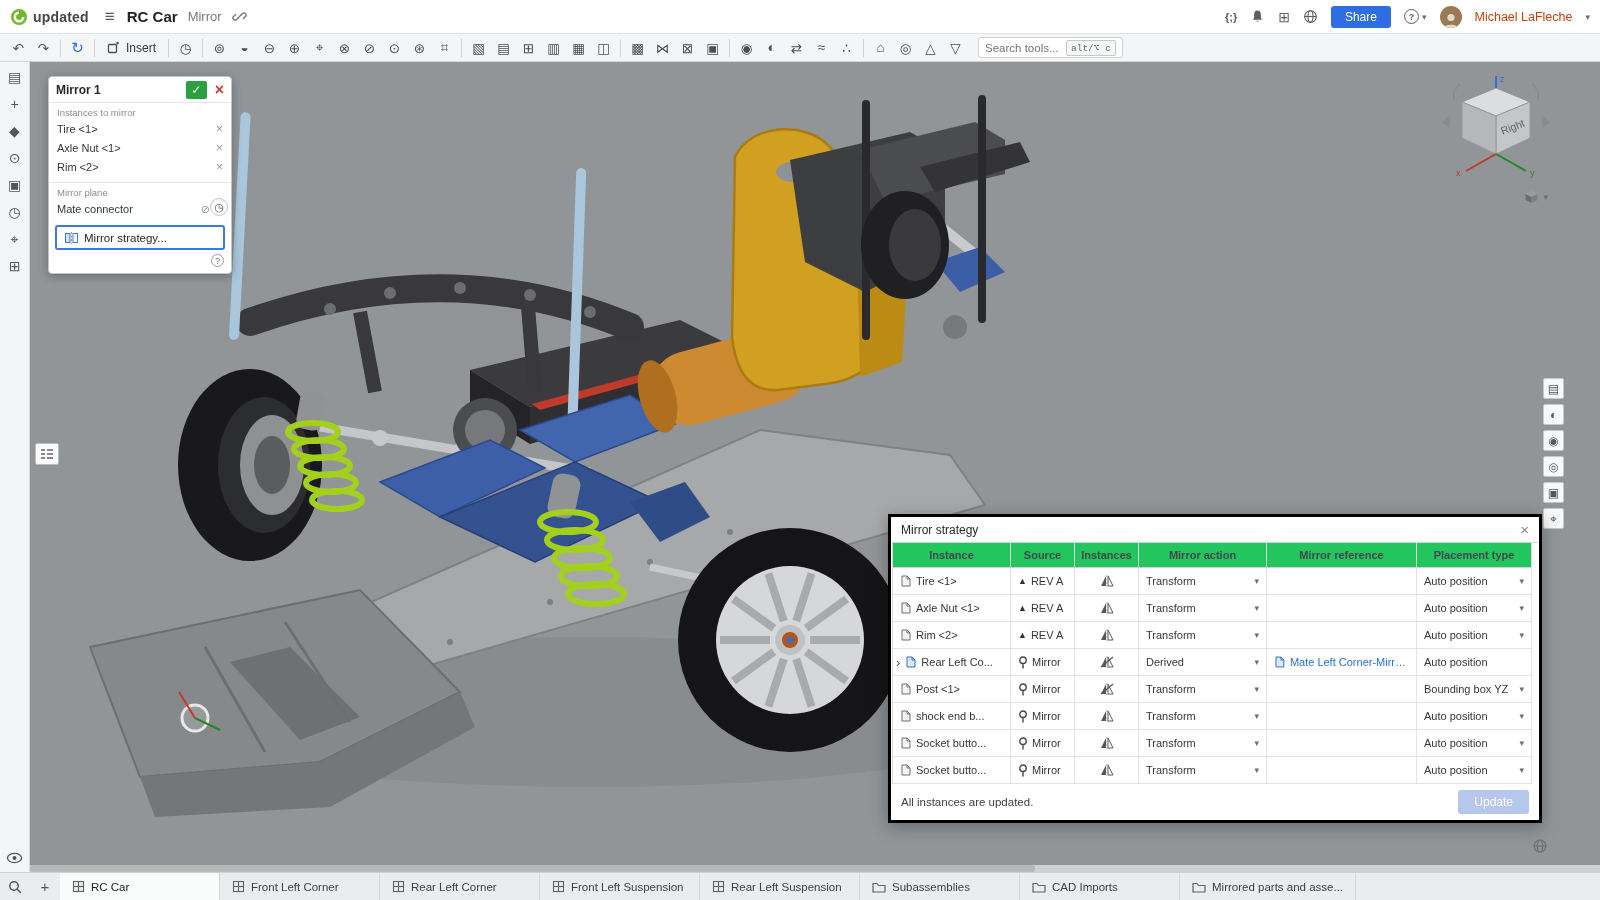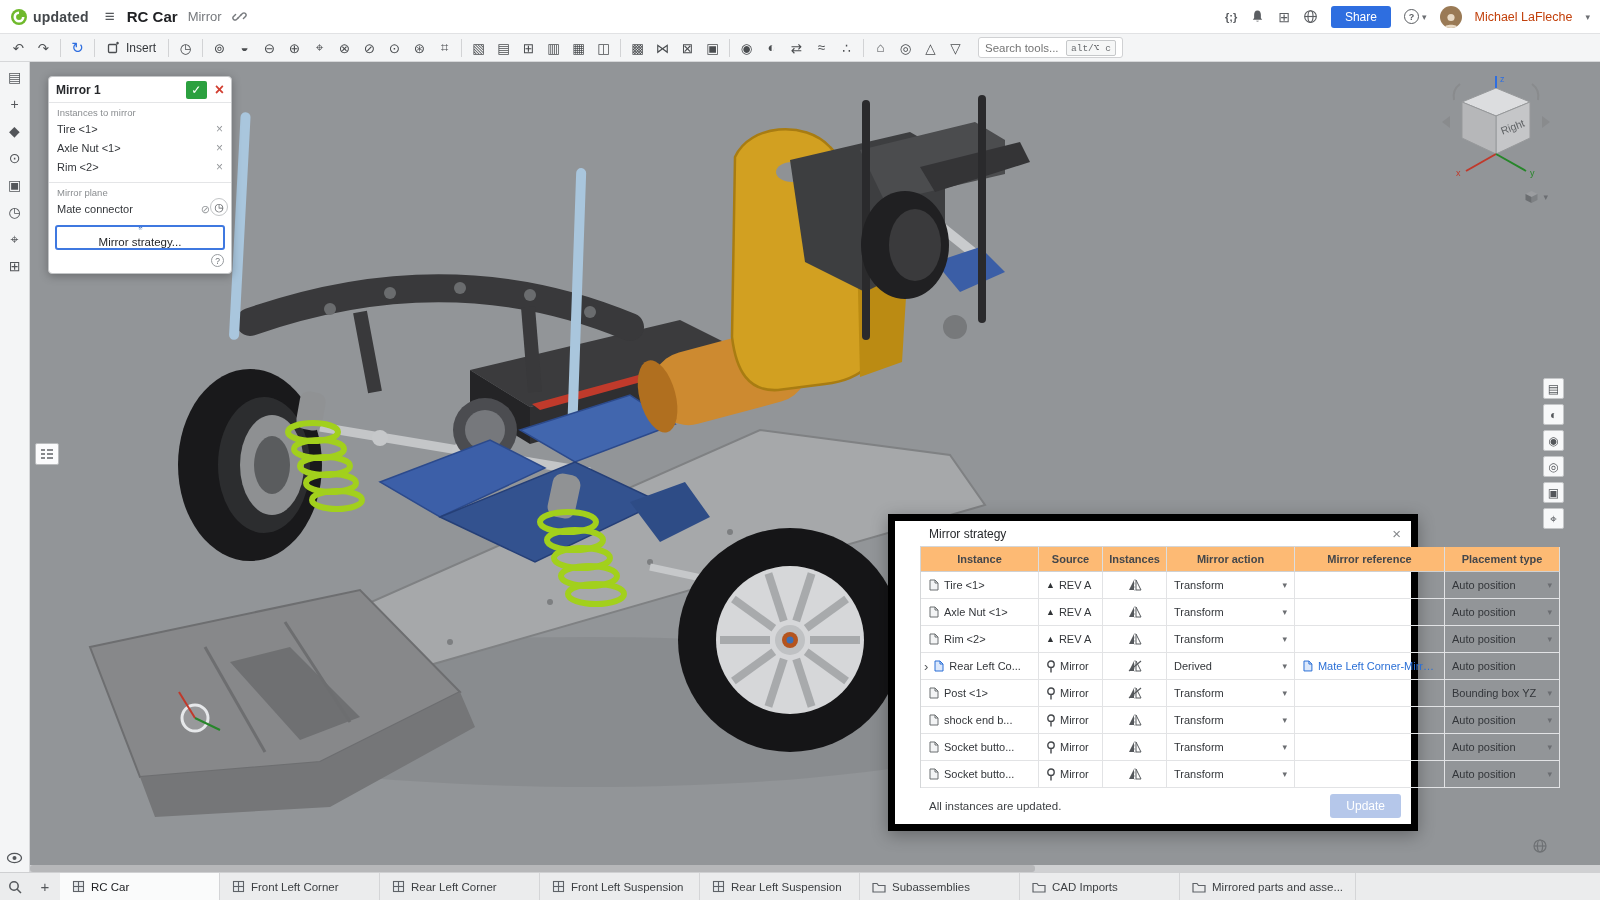--- a/index.html
+++ b/index.html
@@ -91,36 +91,36 @@
   .dlg-item .x { margin-left:auto; color:#95989b; cursor:pointer; font-size:12px; }
   .instances-box { height:80px; overflow:hidden; border-bottom:1px solid #e4e5e7; }
   .plane-row { display:flex; align-items:center; height:20px; padding:0 8px; color:#33363a; }
   .plane-row .mini { margin-left:auto; color:#95989b; cursor:pointer; font-size:11px; }
   .plane-row .x { margin-left:6px; color:#95989b; cursor:pointer; font-size:12px; }
   .dlg-clock { position:absolute; right:3px; top:121px; width:18px; height:18px; border:1px solid #c3c5c7;
                border-radius:50%; background:#fff; display:flex; align-items:center; justify-content:center;
                font-size:11px; color:#55585c; cursor:pointer; }
   .strategy-btn { margin:6px 6px 2px; height:25px; border:2px solid #3f78e0; border-radius:3px; background:#fff;
                   display:flex; align-items:center; gap:6px; padding:0 8px; font-size:11.5px; color:#26282b;
-                  cursor:pointer; width:calc(100% - 12px); font-family:inherit;flex-direction:column; }
+                  cursor:pointer; width:calc(100% - 12px); font-family:inherit; }
   .dlg-foot { display:flex; justify-content:flex-end; padding:2px 7px 6px; }
   .dlg-help { width:13px; height:13px; border:1.2px solid #989ca0; border-radius:50%; display:flex;
               align-items:center; justify-content:center; font-size:8.5px; color:#6b7075; cursor:pointer; }
 
   
-  .panel { position:absolute; left:858px; top:452px; width:530px; background:#fff; border:7px solid #000000;
-           box-shadow:0 4px 16px rgba(0,0,0,.3); z-index:18; font-size:11px;padding-left:24px; }
+  .panel { position:absolute; left:858px; top:452px; width:654px; background:#fff; border:3px solid #000000;
+           box-shadow:0 4px 16px rgba(0,0,0,.3); z-index:18; font-size:11px; }
   .panel-header { height:25px; display:flex; align-items:center; padding:0 10px; }
   .panel-title { font-size:12px; color:#26282b; flex:1; }
   .panel-close { color:#85888b; font-size:15px; cursor:pointer; line-height:1; }
   .ptable { border-top:1px solid #d4d6d8; border-left:1px solid #d4d6d8; margin:0 1px; }
   .prow { display:grid; grid-template-columns:118px 64px 64px 128px 150px 115px; }
   .pcell { display:flex; align-items:center; gap:4px; padding:0 7px; height:27px;
            border-right:1px solid #e2e3e5; border-bottom:1px solid #e2e3e5; color:#33363a; overflow:hidden; white-space:nowrap; }
-  .pcell.head { height:25px; background:#fdba74; font-weight:bold; color:#44474b; justify-content:center;
+  .pcell.head { height:25px; background:#22c55e; font-weight:bold; color:#44474b; justify-content:center;
                 border-right:1px solid #dcdee0; border-bottom:1px solid #cfd1d3; }
   .pcell.center { justify-content:center; }
   .pcell .sel-caret { margin-left:auto; font-size:9px; color:#6b6e72; }
   .rev-tri { font-size:9px; color:#2f3235; }
   .expander { font-size:13px; color:#55585c; margin-right:1px; cursor:pointer; }
   .ref-link { color:#2a6fd6; cursor:pointer; overflow:hidden; text-overflow:ellipsis; }
   .panel-footer { display:flex; align-items:center; height:36px; padding:0 10px; }
   .status-text { font-size:11.5px; color:#3c3f42; }
   .update-btn { margin-left:auto; background:#b5c7ea; color:#fff; border:none; border-radius:3px;
                 height:24px; padding:0 16px; font-size:12px; font-family:inherit; cursor:default; }

